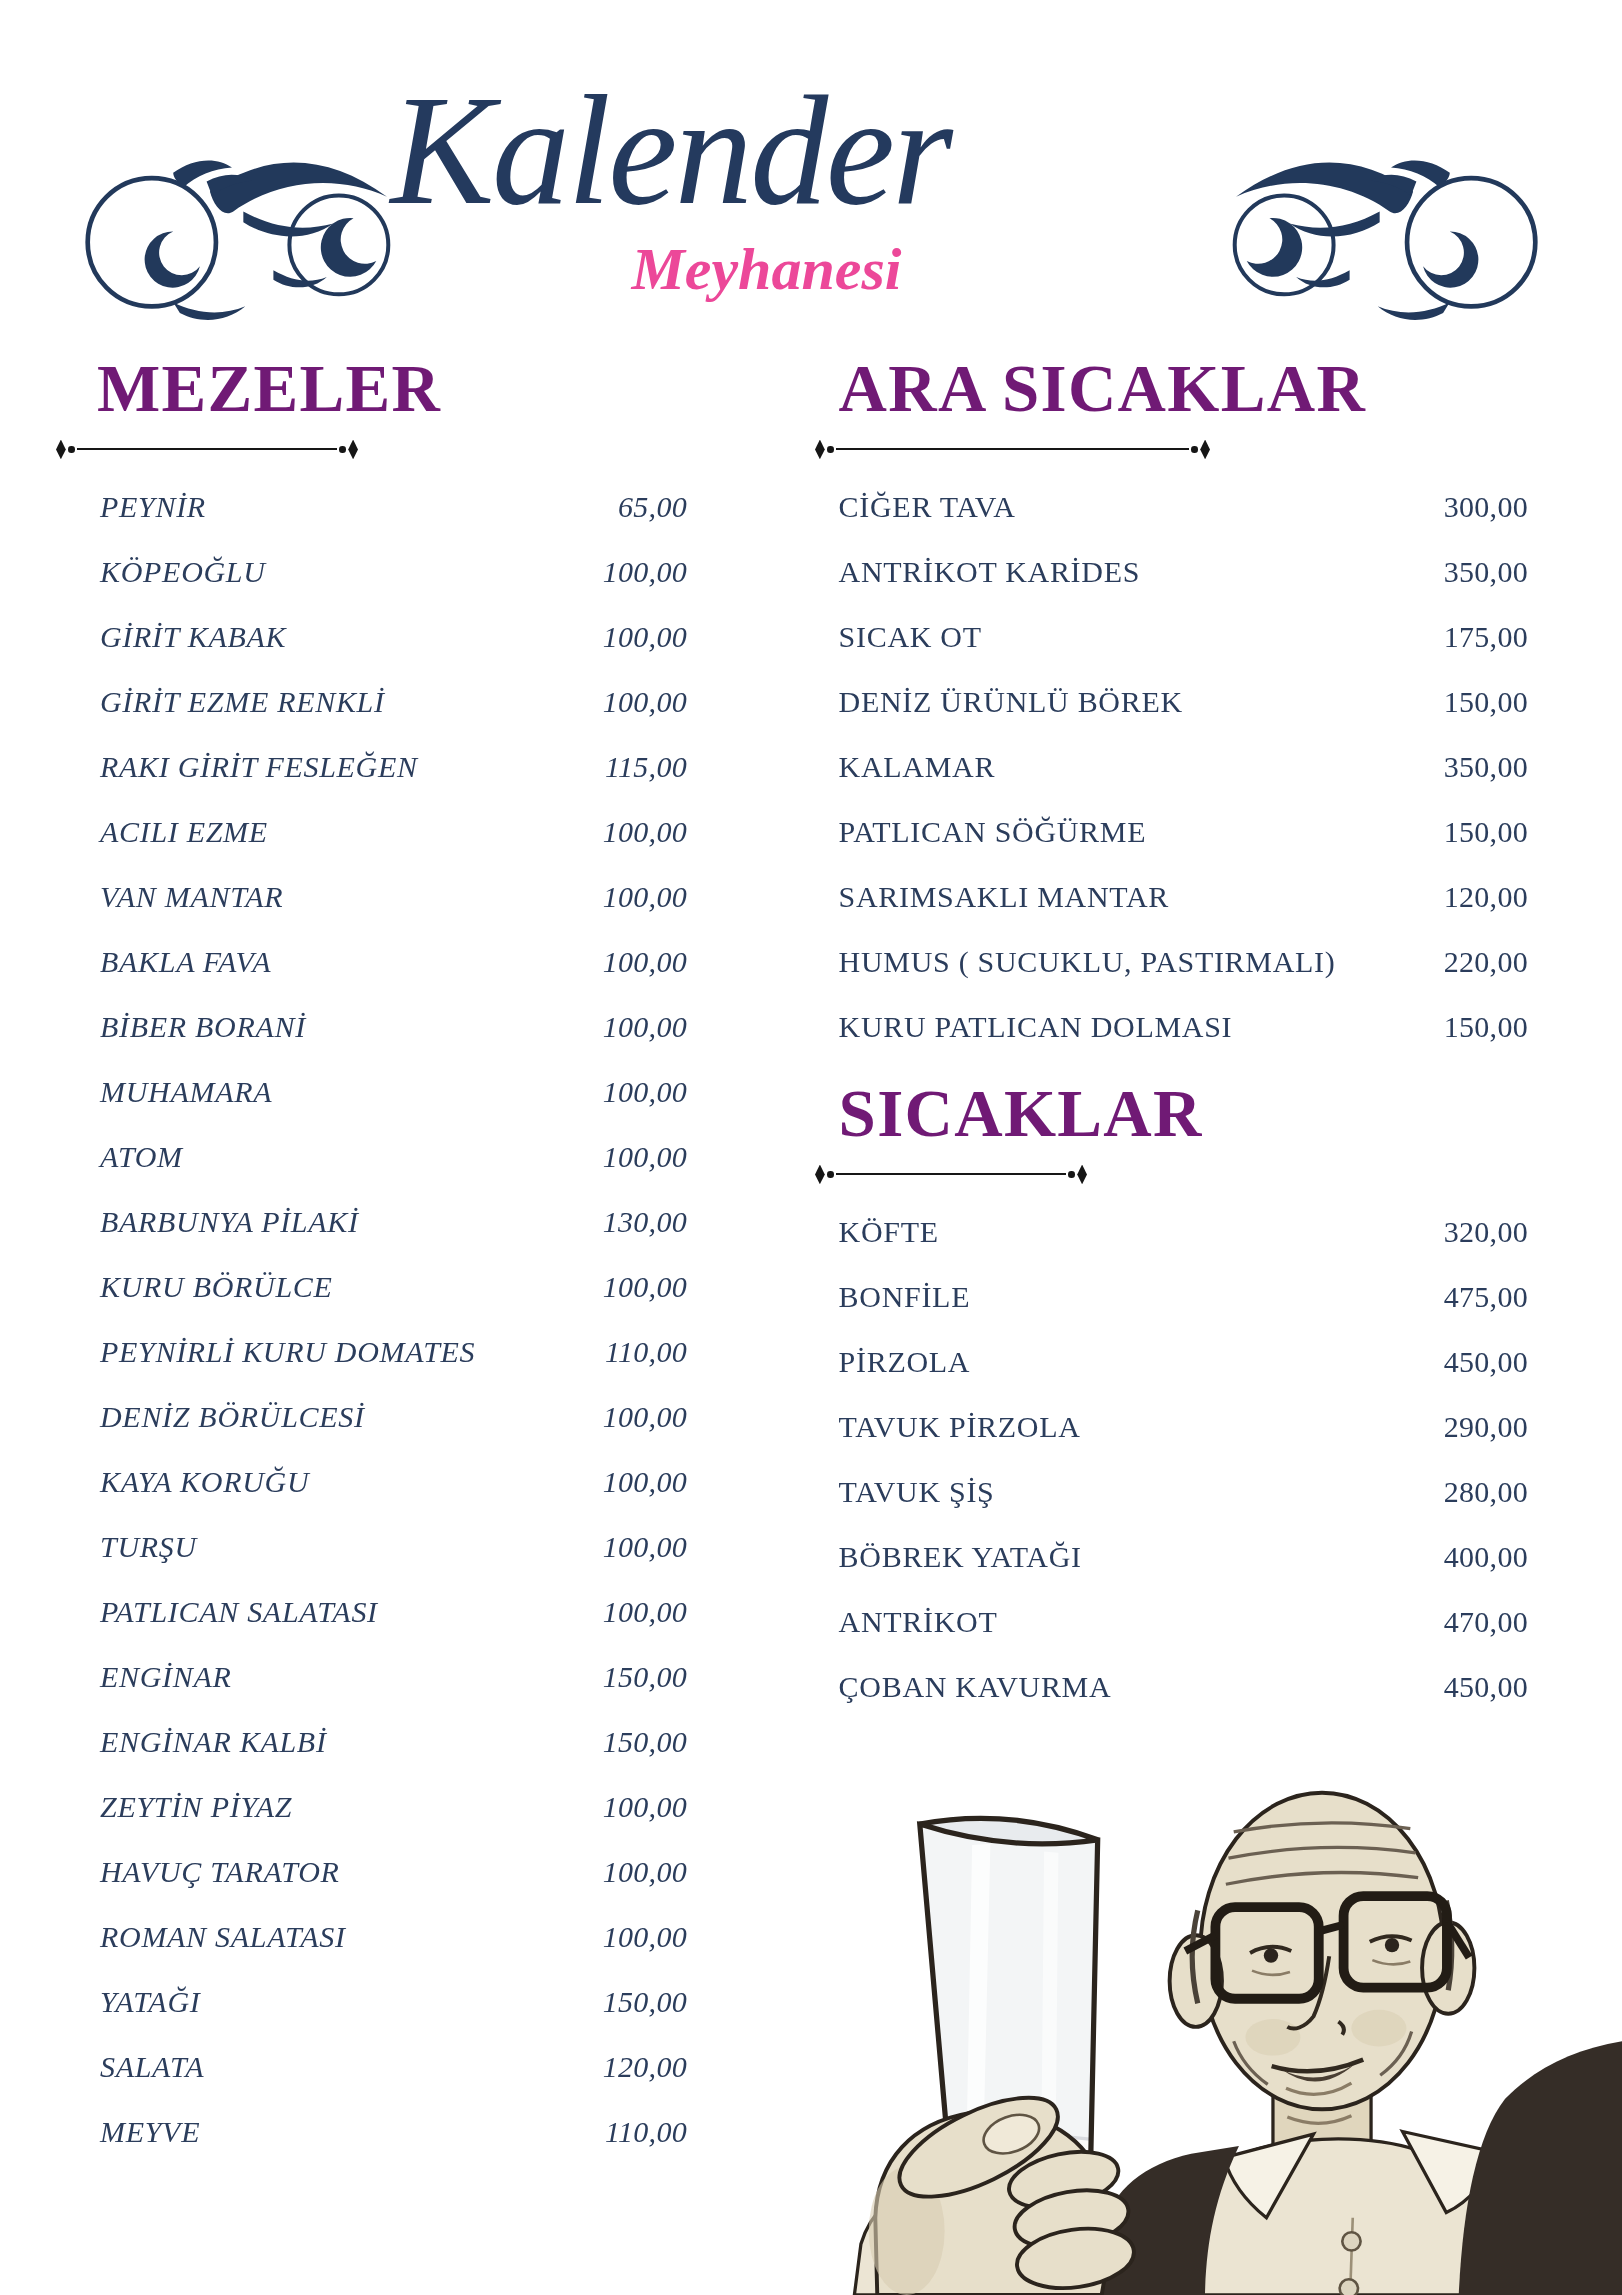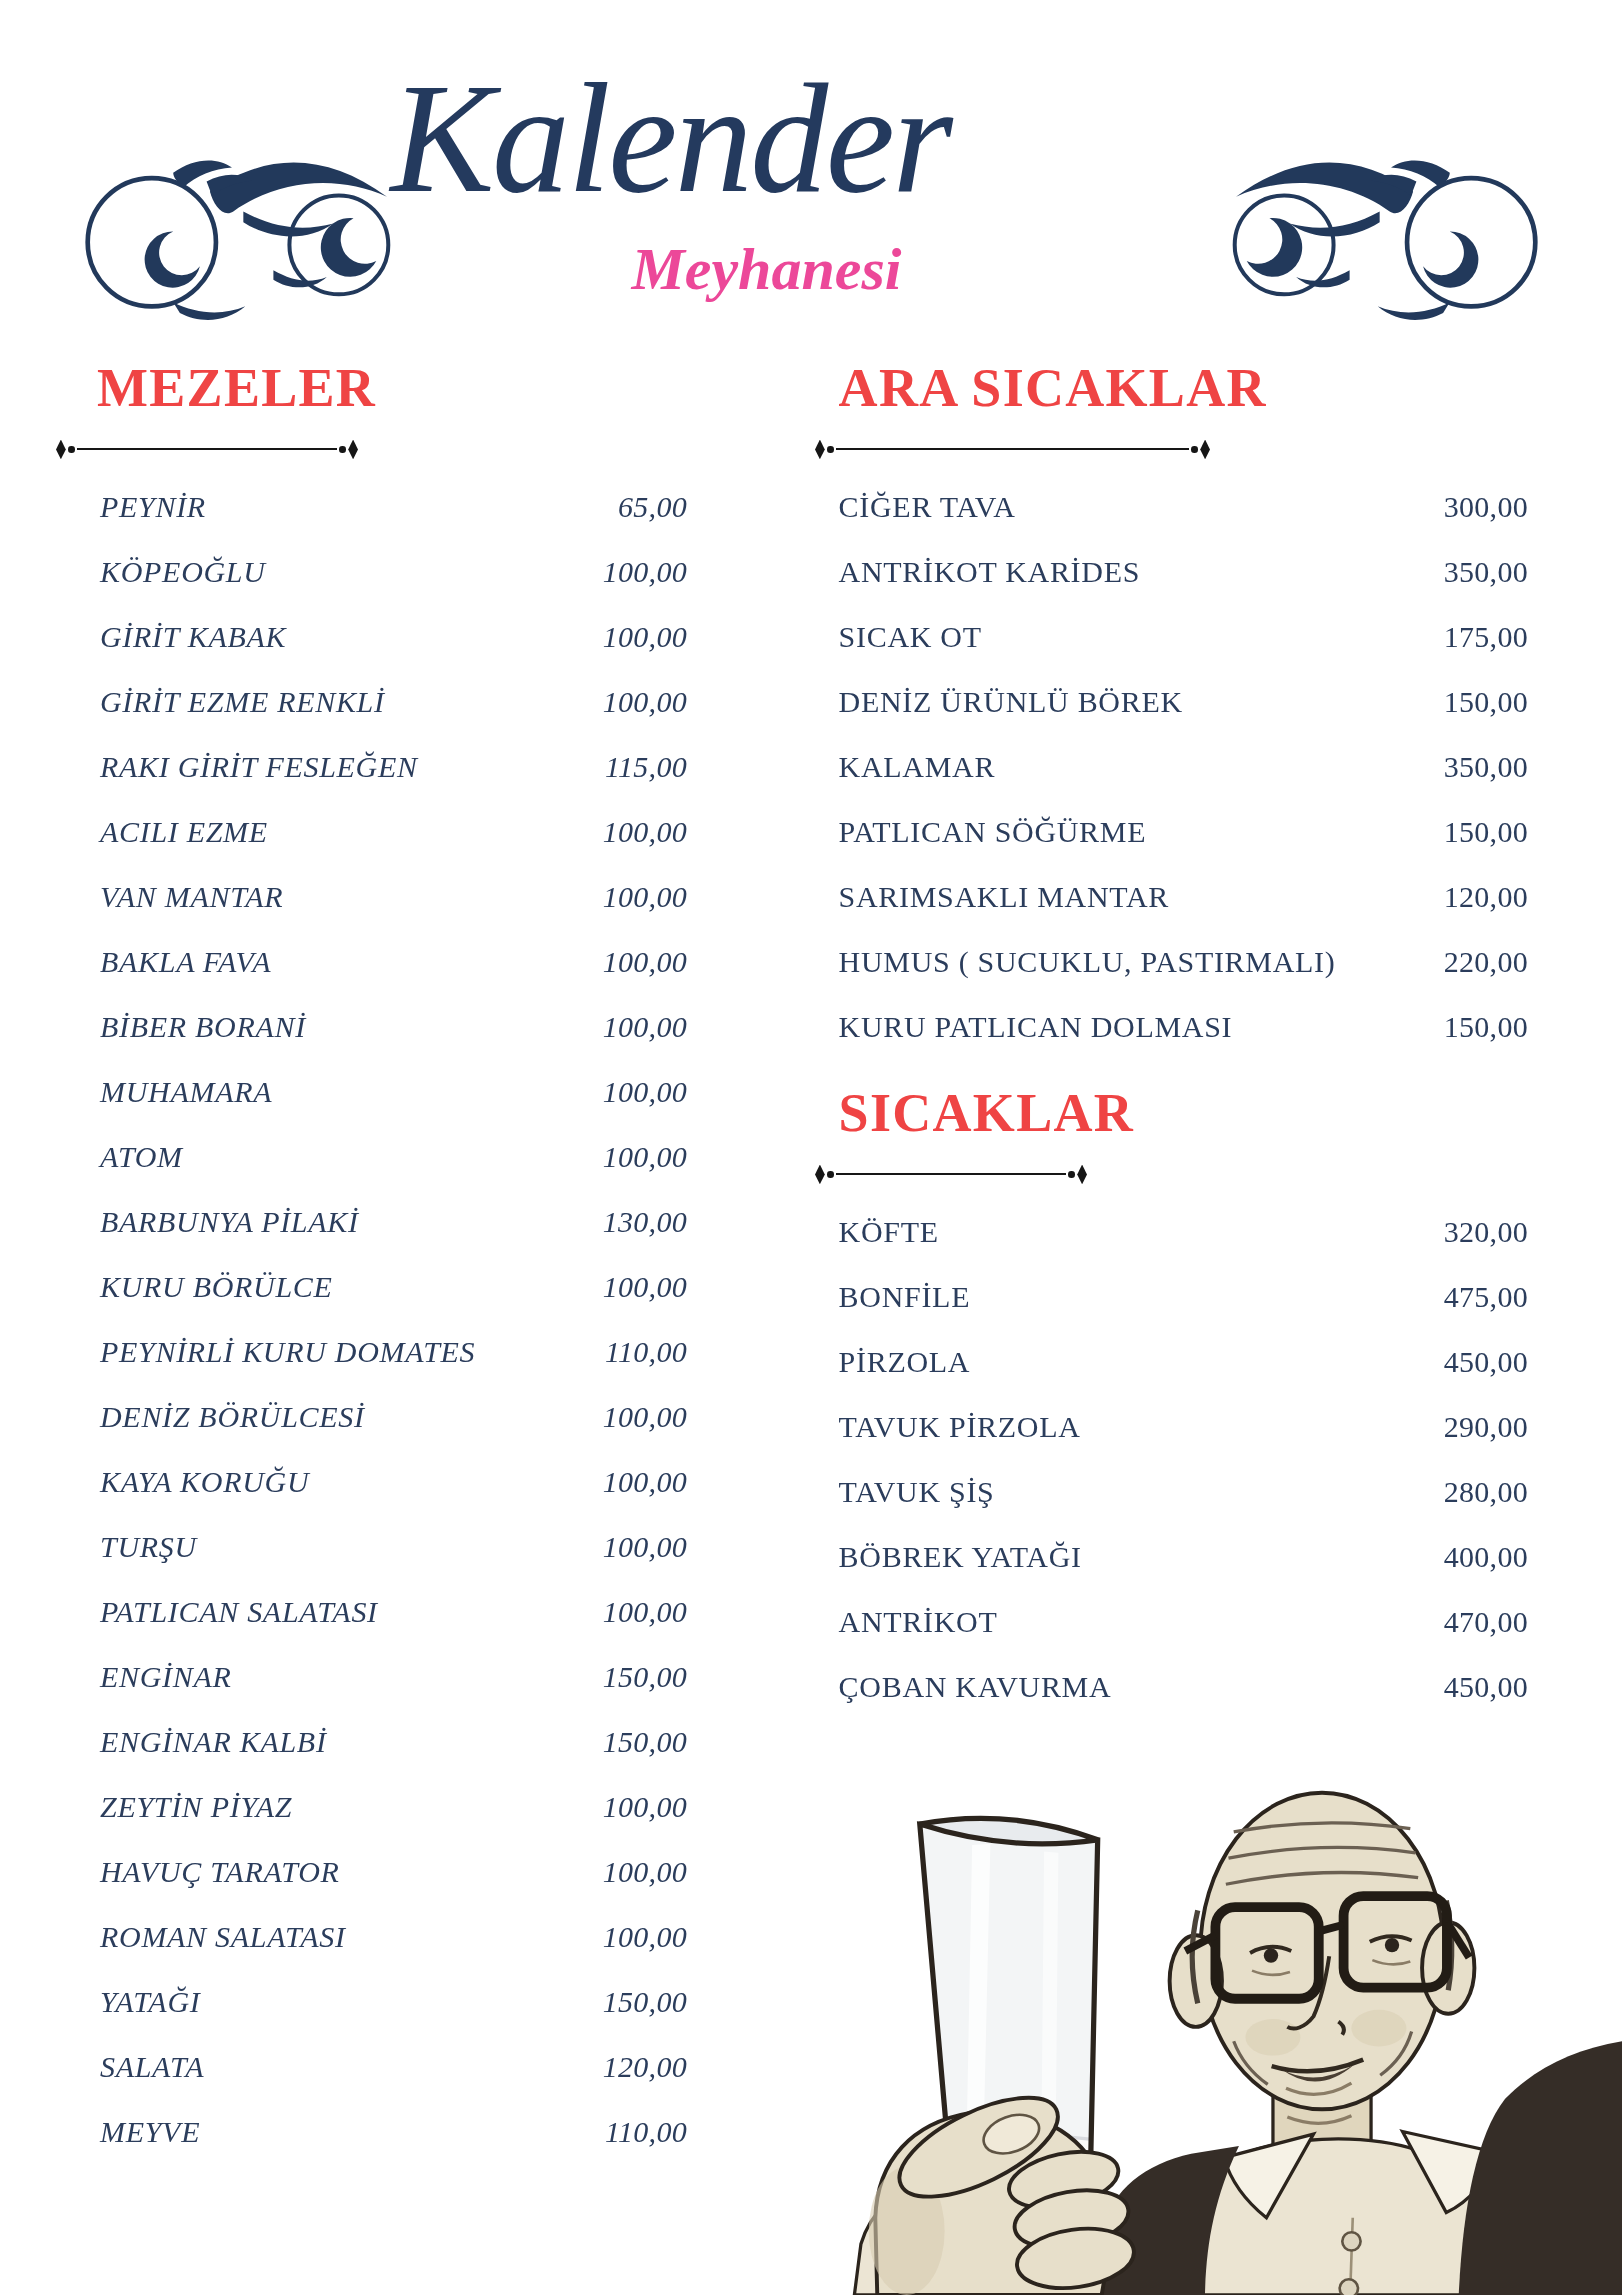--- a/index.html
+++ b/index.html
@@ -1,31 +1,31 @@
 <!DOCTYPE html>
 <html style="font-size:10.5px"><head>
 <meta charset="utf-8">
 <style>
   html,body{margin:0;padding:0;background:#ffffff;}
   .page{position:relative;width:1623px;height:2295px;background:#ffffff;overflow:hidden;
         font-family:"Liberation Serif", serif;}
 
   
-  .logo-title{position:absolute;top:61px;left:0;width:1341px;text-align:center;
+  .logo-title{position:absolute;top:73px;left:0;width:1341px;text-align:center;
     font-style:italic;font-size:156px;line-height:1;color:#243a5e;letter-spacing:-2.6px;}
   .logo-sub{position:absolute;top:239px;left:0;width:1533px;text-align:center;
     font-style:italic;font-weight:bold;font-size:60px;line-height:1;color:#ec4899;}
 
   .flourish{position:absolute;top:111px;width:334px;height:209px;}
   .fl-left{left:73px;}
   .fl-right{left:1216px;transform:scaleX(-1);}
 
   
   .sec{position:absolute;}
-  .sec h2{margin:0;font-size:54px;line-height:55px;font-weight:bold;color:#ef4444;letter-spacing:1.3px;}
+  .sec h2{margin:0;font-size:67px;line-height:55px;font-weight:bold;color:#701a75;letter-spacing:1.3px;}
   .sec-mezeler{left:56px;top:361px;width:631px;}
   .sec-mezeler h2{margin-left:41px;}
   .sec-ara{left:815px;top:361px;width:713px;}
   .sec-ara h2{margin-left:23.6px;}
   .sec-sicaklar{left:815px;top:1086px;width:713px;}
   .sec-sicaklar h2{margin-left:23.6px;}
 
   .divider{display:flex;align-items:center;height:19.6px;margin-top:23.6px;}
   .sec-mezeler .divider{width:302px;}
   .sec-ara .divider{width:395px;}

